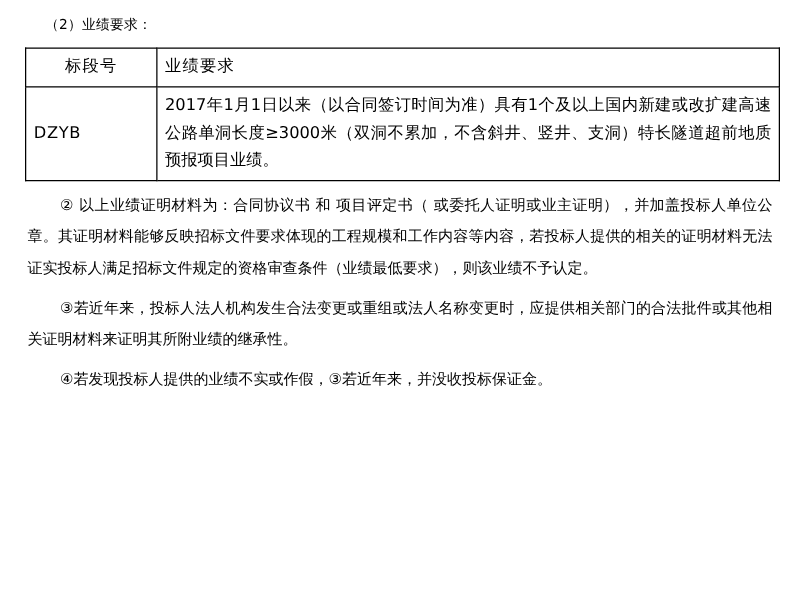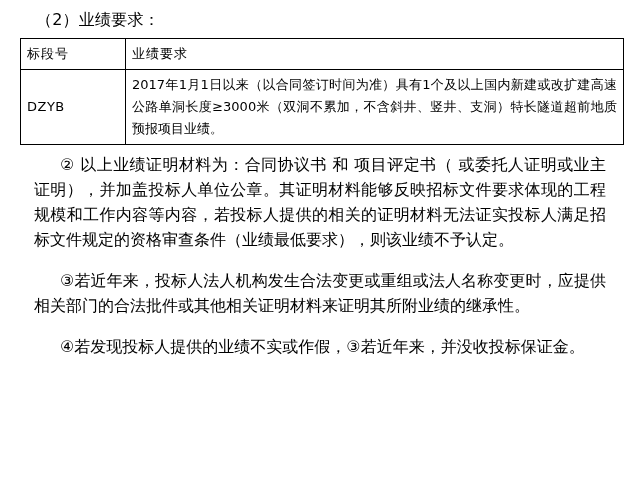--- a/index.html
+++ b/index.html
@@ -15,42 +15,42 @@
     overflow: hidden;
   }
   .page {
     position: relative;
     width: 640px;
     height: 482px;
     box-sizing: border-box;
     padding: 6px 18px 0 18px;
   }
   .heading {
-    font-size: 16px;
+    font-size: 11px;
     line-height: 20px;
     margin: 4px 0 8px 18px;
     letter-spacing: 0.2px;
   }
   table.req-table {
     border-collapse: collapse;
     width: 604px;
     margin: 0 0 0 2px;
     table-layout: fixed;
   }
   table.req-table td, table.req-table th {
     border: 1px solid #000000;
     padding: 4px 6px;
     font-size: 13px;
     line-height: 22px;
     vertical-align: middle;
     font-weight: normal;
   }
   th.col-no {
     width: 92px;
-    text-align: left;
+    text-align: center;
     font-size: 13.5px;
     letter-spacing: 1px;
   }
   th.col-req {
     text-align: left;
     font-size: 13.5px;
     letter-spacing: 1px;
   }
   td.cell-no {
     text-align: left;
@@ -66,23 +66,23 @@
   .note-block {
     margin-top: 7px;
     font-size: 13.2px;
     line-height: 25px;
     text-align: justify;
   }
   .note-line {
     margin: 0;
   }
   .para {
-    margin: 16px;
+    margin: 4px;
     text-indent: 26px;
-    font-size: 16px;
+    font-size: 12px;
     line-height: 25px;
     text-align: justify;
   }
   .para-tight {
     margin-top: 7px;
   }
 </style>
 </head>
 <body>
 

